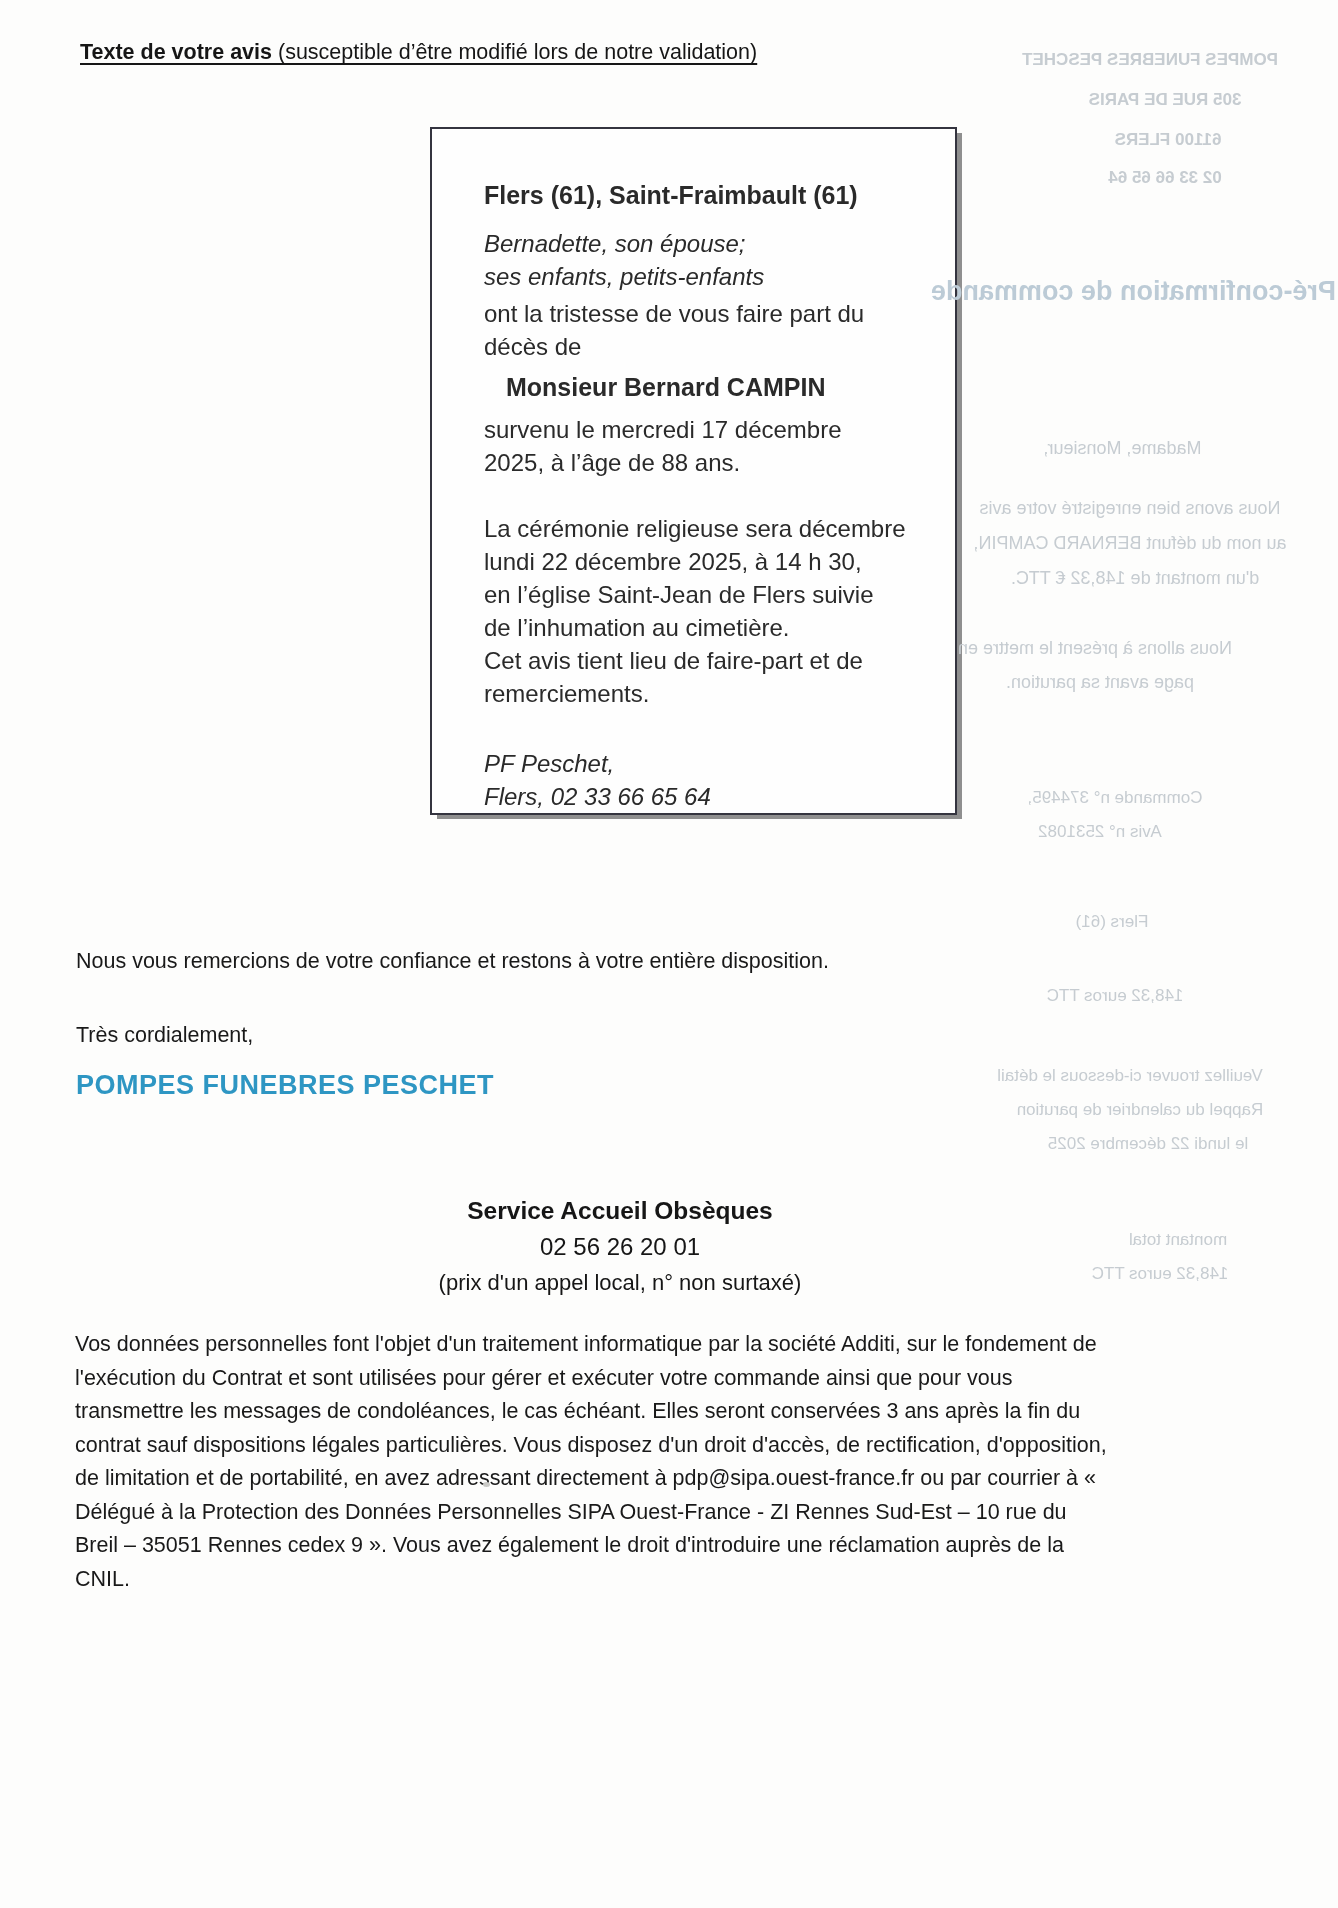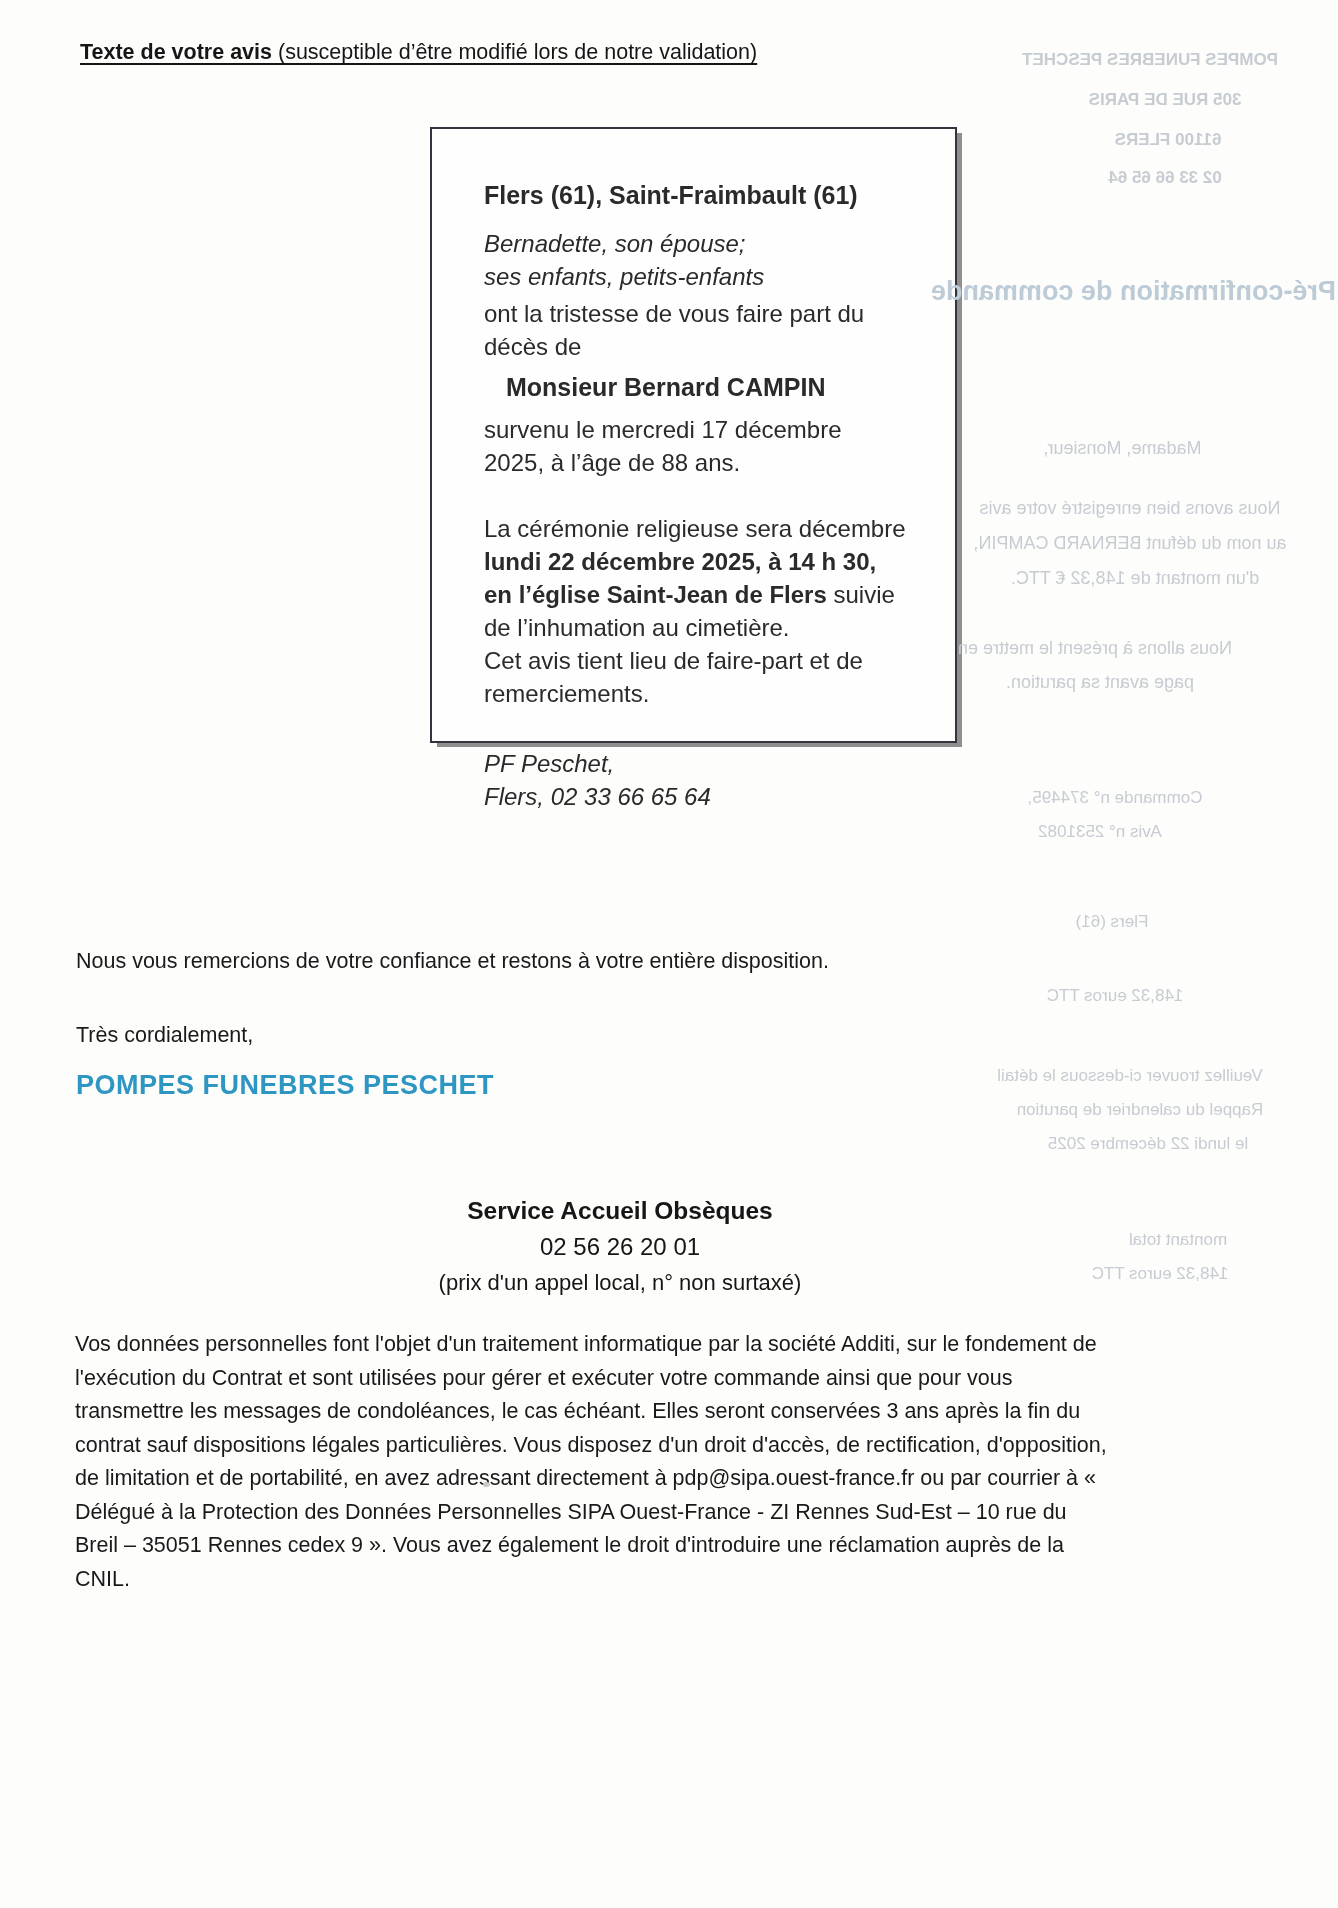--- a/index.html
+++ b/index.html
@@ -20,38 +20,38 @@
     text-decoration:underline;
     text-underline-offset:4px;
     white-space:nowrap;
     color:#161616;
   }
   .heading .hb{font-weight:bold;}
 
   
   .notice-box{
     left:430px;top:127px;
-    width:527px;height:616px;
+    width:527px;height:688px;
     box-sizing:border-box;
     background:#fefefe;
     border:2px solid #34343f;
     box-shadow:6px 5px 0 -1px #8f8f8f;
     padding:50px 28px 0 52px;
     font-size:24px;
     line-height:33px;
     color:#2a2a2a;
   }
   .notice-box div{white-space:nowrap;}
   .nb-title{font-weight:bold;font-size:25px;margin-bottom:15px;}
   .nb-ital{font-style:italic;}
   .nb-intro{margin-top:4px;}
   .nb-name{font-weight:bold;font-size:25px;margin:8px 0 9px 22px;}
   .nb-death{margin-bottom:13px;}
   .nb-cer{margin-top:33px;}
-  .nb-bold{font-weight:bold;}
+  .nb-bold{font-weight:normal;}
   .nb-sig{font-style:italic;margin-top:37px;}
 
   
   .thanks{left:76px;top:949px;font-size:21.5px;white-space:nowrap;color:#191919;}
   .closing{left:76px;top:1023px;font-size:21.5px;white-space:nowrap;color:#191919;}
   .company{left:76px;top:1070px;font-size:27px;font-weight:bold;letter-spacing:.5px;white-space:nowrap;}
 
   .service{
     left:270px;top:1193px;width:700px;
     text-align:center;line-height:36px;color:#161616;

